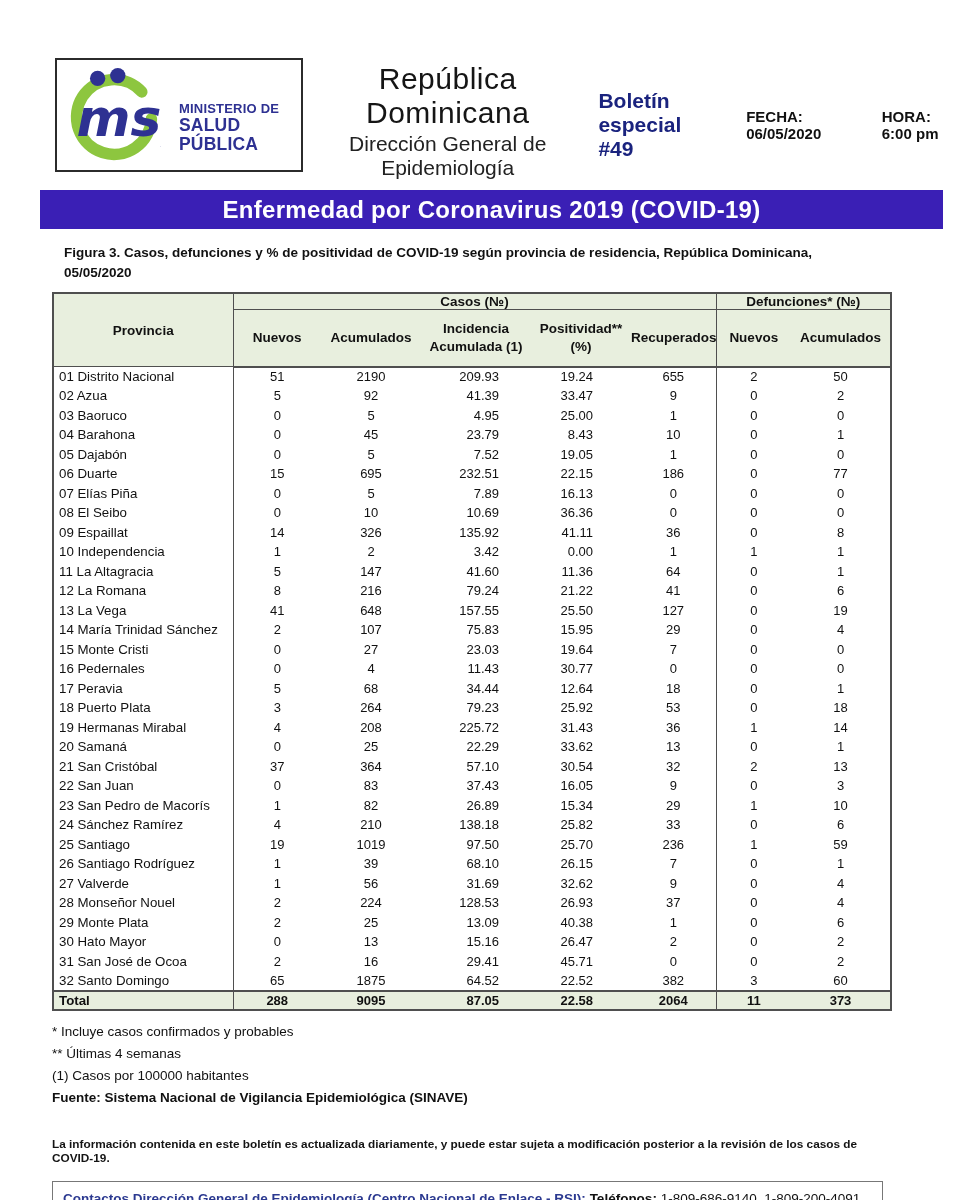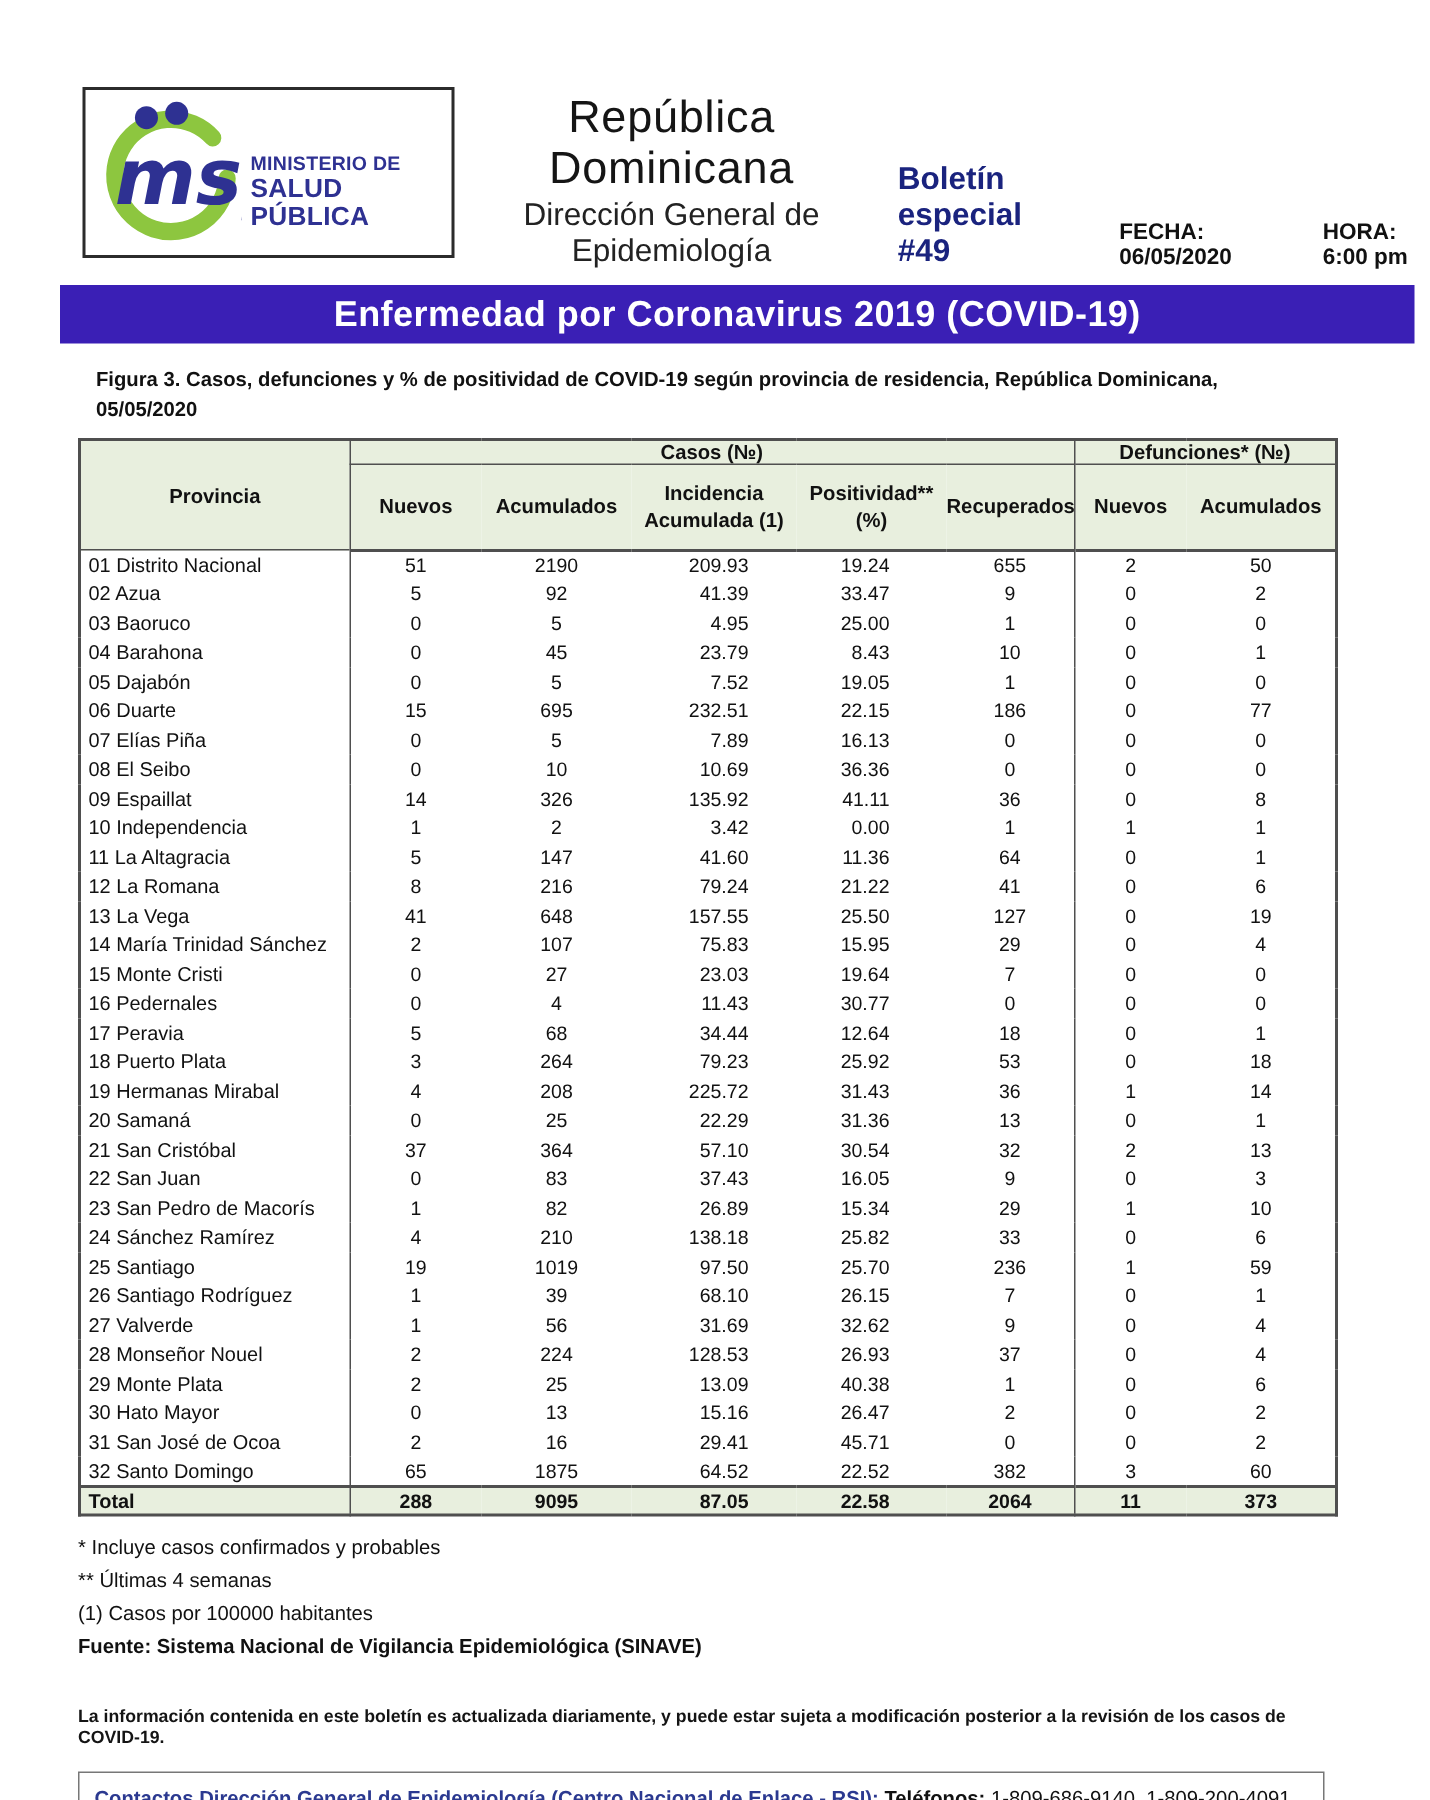--- a/index.html
+++ b/index.html
@@ -11,28 +11,28 @@
     --logo-green:#8dc63f;
   }
   *{margin:0;padding:0;box-sizing:border-box;}
   body{background:#fff;font-family:"Liberation Sans",sans-serif;color:#1a1a1a;}
   .page{width:953px;height:1200px;background:#fff;position:relative;padding-top:58px;overflow:hidden;}
 
   
   .header-row{display:flex;margin:0 10px 0 55px;}
   .logo-box{width:248px;height:114px;border:2px solid #2b2b2b;display:flex;align-items:center;padding:4px 8px;gap:6px;flex-shrink:0;background:#fff;}
   .logo-mark{flex-shrink:0;}
-  .logo-text{color:var(--navy);line-height:1.1;padding-top:26px;}
+  .logo-text{color:var(--navy);line-height:1.1;padding-top:26px;margin-left:12px;}
   .logo-text .l1{font-size:13px;font-weight:bold;letter-spacing:.2px;}
   .logo-text .l2{font-size:17.5px;font-weight:bold;letter-spacing:.2px;}
   .header-right{flex:1;display:flex;flex-direction:row;margin-left:38px;}
   .titles{text-align:center;padding-top:4px;}
   .title-main{font-size:30px;color:#151515;letter-spacing:.5px;}
   .title-sub{font-size:21px;color:#222;margin-top:2px;}
-  .bulletin-row{display:flex;align-items:flex-end;margin:12px 0 0 44px;gap:36px;}
+  .bulletin-row{display:flex;align-items:center;margin:12px 0 0 44px;gap:36px;}
   .bulletin{color:#1a237e;font-weight:bold;font-size:21px;}
   .fecha,.hora{font-weight:bold;font-size:15px;color:#111;}
   .hora{margin-left:24px;}
 
   
   .banner{margin:10px 10px 0 40px;background:var(--banner-bg);height:39px;display:flex;align-items:center;justify-content:center;}
   .banner span{color:#fff;font-weight:bold;font-size:24px;letter-spacing:.3px;}
 
   
   .caption{margin:14px 70px 10px 48px;font-weight:bold;font-size:13.5px;line-height:1.45;color:#111;padding-left:16px;}
@@ -322,21 +322,21 @@
           <td class="td-pos">31.43</td>
           <td class="td-center td-sep">36</td>
           <td class="td-center">1</td>
           <td class="td-center">14</td>
         </tr>
         <tr>
           <td class="td-prov">20 Samaná</td>
           <td class="td-center">0</td>
           <td class="td-center">25</td>
           <td class="td-inc">22.29</td>
-          <td class="td-pos">31.36</td>
+          <td class="td-pos">33.62</td>
           <td class="td-center td-sep">13</td>
           <td class="td-center">0</td>
           <td class="td-center">1</td>
         </tr>
         <tr>
           <td class="td-prov">21 San Cristóbal</td>
           <td class="td-center">37</td>
           <td class="td-center">364</td>
           <td class="td-inc">57.10</td>
           <td class="td-pos">30.54</td>

